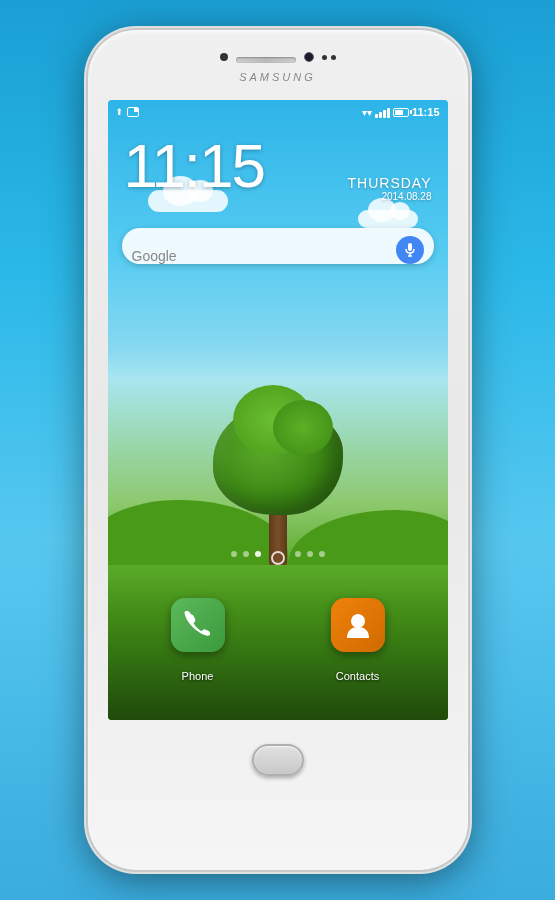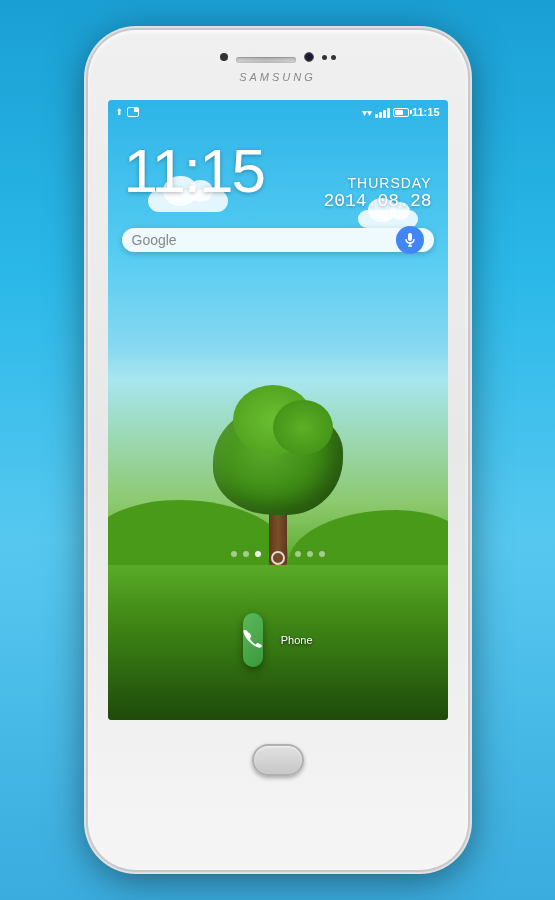--- a/index.html
+++ b/index.html
@@ -336,38 +336,37 @@
       margin-top: 45px;
     }
     .clock-day {
       font-size: 14px;
       color: white;
       font-weight: 400;
       text-shadow: 0 1px 3px rgba(0,0,0,0.3);
       letter-spacing: 1px;
     }
     .clock-date {
-      font-size: 18px;
+      font-size: 10px;
       color: white;
       font-weight: 300;
       text-shadow: 0 1px 3px rgba(0,0,0,0.3);
-      font-family: Liberation Mono, monospace;
     }
 
     
     .search-bar {
       position: absolute;
       top: 128px;
       left: 14px;
       right: 14px;
-      height: 24px;
+      height: 36px;
       background: rgba(255,255,255,0.9);
       border-radius: 18px;
       display: flex;
-      align-items: center;
+      align-items: flex-end;
       padding: 0 10px;
       z-index: 5;
       box-shadow: 0 2px 6px rgba(0,0,0,0.2);
     }
     .google-text {
       flex: 1;
       font-size: 14px;
       color: #888;
       font-family: 'Arial', sans-serif;
     }
@@ -422,21 +421,21 @@
       display: flex;
       justify-content: space-around;
       align-items: center;
       padding: 10px 10px 20px;
       z-index: 10;
       background: linear-gradient(0deg, rgba(0,0,0,0.3) 0%, transparent 100%);
     }
 
     .dock-item {
       display: flex;
-      flex-direction: row;
+      flex-direction: column;
       align-items: center;
       gap: 18px;
       width: 70px;
     }
 
     .app-icon {
       width: 54px;
       height: 54px;
       border-radius: 14px;
       display: flex;
@@ -614,20 +613,29 @@
       <div class="dock-item">
         <div class="app-icon icon-phone">
           <svg width="28" height="28" viewBox="0 0 28 28" fill="white">
             <path d="M8 4 C8 4 10 4 11 6 L12.5 9.5 C13 10.5 12.5 11.5 11.5 12.5 L10.5 13.5 C11.5 15 13 17 14.5 18.5 C16 20 18 21.5 19.5 22.5 L20.5 21.5 C21.5 20.5 22.5 20 23.5 20.5 L27 22 C29 23 29 25 29 25 L29 26 C28 27 26 28 24 27 C15 25 3 13 1 4 C0 2 1 0 2 0 L4 0 C6 0 8 4 8 4 Z" fill="white" transform="translate(0,0) scale(0.9)"></path>
           </svg>
         </div>
         <span class="app-label">Phone</span>
       </div>
 
 
+      <div class="dock-item">
+        <div class="app-icon icon-contacts">
+          <svg width="30" height="30" viewBox="0 0 30 30" fill="white">
+            <circle cx="15" cy="11" r="7" fill="white"></circle>
+            <path d="M4 28 C4 21 8 17 15 17 C22 17 26 21 26 28 Z" fill="white"></path>
+          </svg>
+        </div>
+        <span class="app-label">Contacts</span>
+      </div>
 
 
     </div>
   </div>
 
   <div class="phone-bottom-bezel">
     <div class="home-button"></div>
   </div>
 </div>
 

